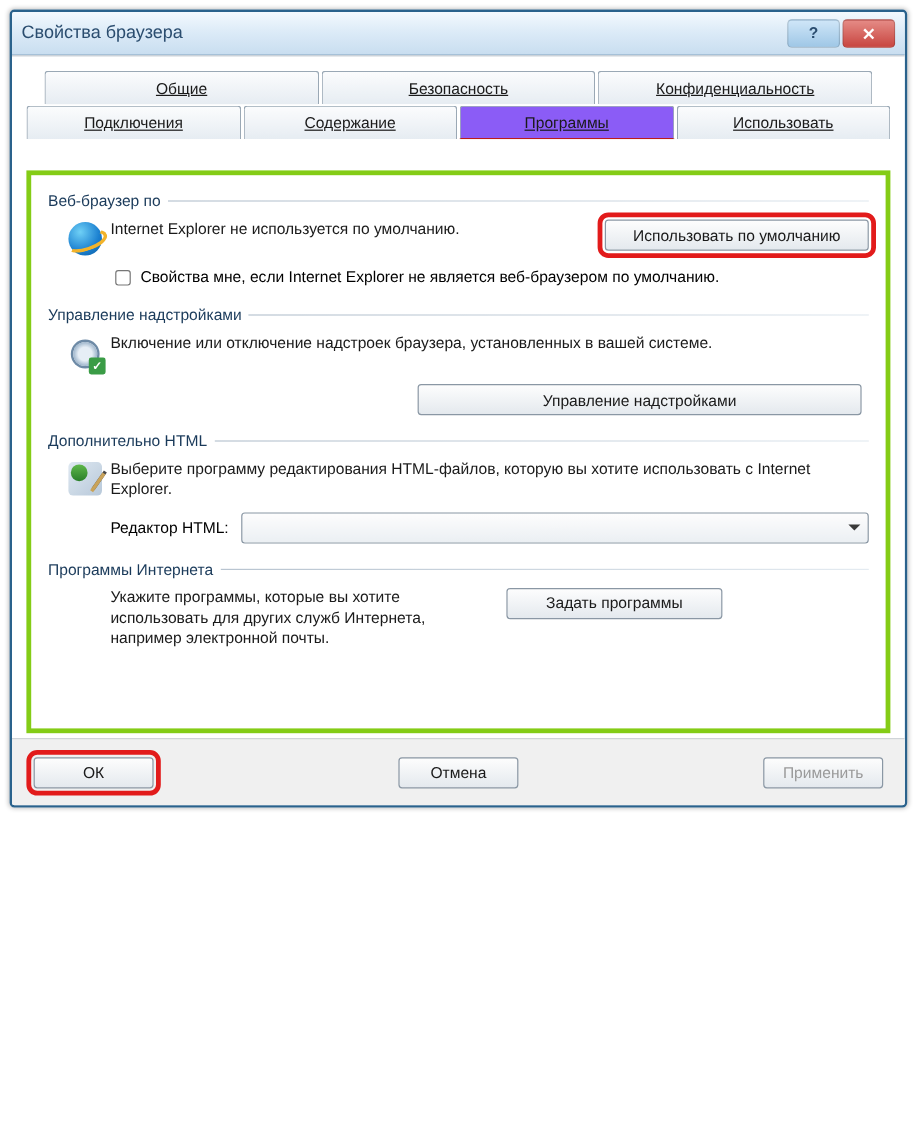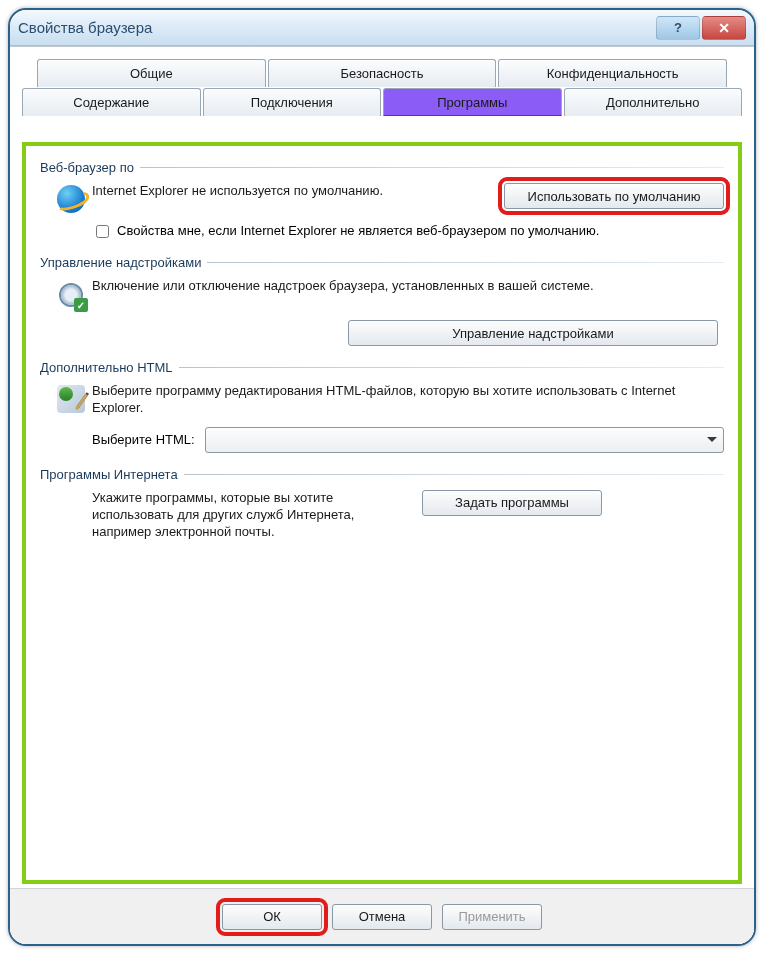--- a/index.html
+++ b/index.html
@@ -8,23 +8,23 @@
     padding: 0;
     font-family: "Segoe UI", Tahoma, sans-serif;
     font-size: 13px;
     background: #fff;
     width: 768px;
     height: 956px;
     overflow: hidden;
   }
   .outer-frame {
     border: 2px solid #2a628c;
-    border-radius: 18px;
+    border-radius: 4px;
     width: 748px;
-    height: 938px;
+    height: 665px;
     margin: 8px;
     background: linear-gradient(to bottom, #e9f3fb 0%, #d8e8f5 100%);
     box-shadow: 0 0 4px rgba(0,0,0,0.3);
     overflow: hidden;
     position: relative;
   }
   .titlebar {
     height: 36px;
     background: linear-gradient(to bottom, #f3f9fe 0%, #dbeaf7 50%, #c9def0 100%);
     border-bottom: 1px solid #a6c1d8;
@@ -79,20 +79,21 @@
     height: 28px;
     background: linear-gradient(to bottom, #fbfcfd, #e6ecf2);
     border: 1px solid #9aa8b5;
     border-bottom: none;
     border-radius: 3px 3px 0 0;
     display: flex;
     align-items: center;
     justify-content: center;
     font-size: 13px;
     color: #1a1a1a;
+    text-decoration: underline;
   }
   .tab.active {
     background: #8b5cf6;
     position: relative;
     z-index: 3;
     border-bottom: 1px solid #b91c1c;
     margin-bottom: -1px;
   }
   .tab-row.top { position: absolute; top: 0; left: 15px; right: 15px; }
   .tab-row.bottom { position: absolute; top: 29px; left: 0; right: 0; }
@@ -210,21 +211,21 @@
     border-top: 5px solid #3a3a3a;
   }
   .bottom-bar {
     position: absolute;
     bottom: 0;
     left: 0; right: 0;
     height: 56px;
     background: #f0f0f0;
     border-top: 1px solid #d0d4d8;
     display: flex;
-    justify-content: center;
+    justify-content: space-between;
     align-items: center;
     gap: 10px;
     padding: 0 18px;
   }
   .bottom-bar .btn {
     width: 100px;
     justify-content: center;
   }
   .bottom-bar .btn.disabled {
     color: #9a9a9a;
@@ -307,30 +308,30 @@
           </div>
         <div class="tab">
             <span>Безопасность</span>
           </div>
         <div class="tab">
             <span>Конфиденциальность</span>
           </div>
       </div>
       <div class="tab-row bottom">
         <div class="tab">
+            <span>Подключения</span>
+          </div>
+        <div class="tab">
             <span>Содержание</span>
-          </div>
-        <div class="tab">
-            <span>Подключения</span>
           </div>
         <div class="tab active">
             <span>Программы</span>
           </div>
         <div class="tab">
-            <span>Дополнительно</span>
+            <span>Использовать</span>
           </div>
       </div>
     </div>
 
     <div class="tab-panel">
 
       <div class="group">
         <div class="group-header">
           <span class="group-title">Веб-браузер по</span>
           <span class="group-line"></span>
@@ -381,21 +382,21 @@
           <span class="group-line"></span>
         </div>
         <div class="group-content">
           <div class="row">
             <div class="icon-cell">
                 <div class="html-icon"></div>
               </div>
             <div class="text-cell">Выберите программу редактирования HTML-файлов, которую вы хотите использовать с Internet Explorer.</div>
           </div>
           <div class="html-editor-row">
-            <span class="html-editor-label">Выберите HTML:</span>
+            <span class="html-editor-label">Редактор HTML:</span>
             <div class="select-box">
               <span></span>
               <span class="dropdown-arrow"></span>
             </div>
           </div>
         </div>
       </div>
 
       <div class="group">
         <div class="group-header">

